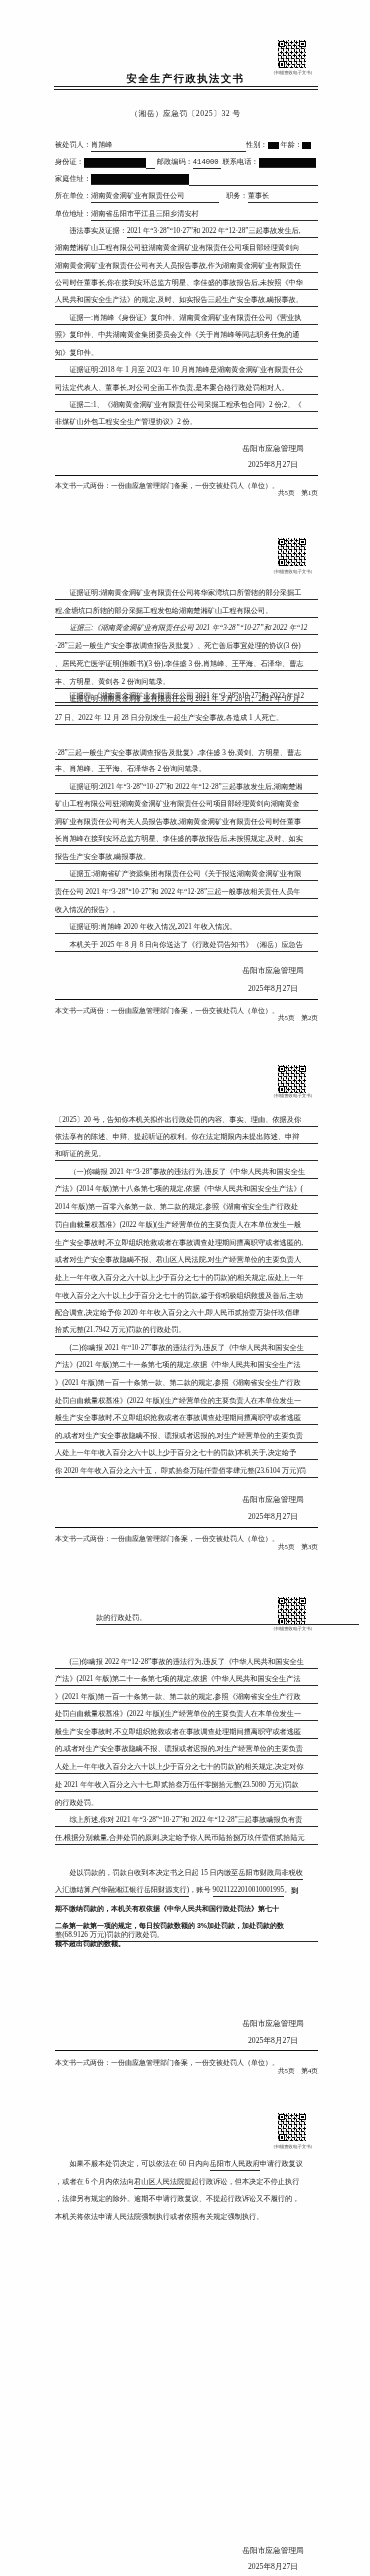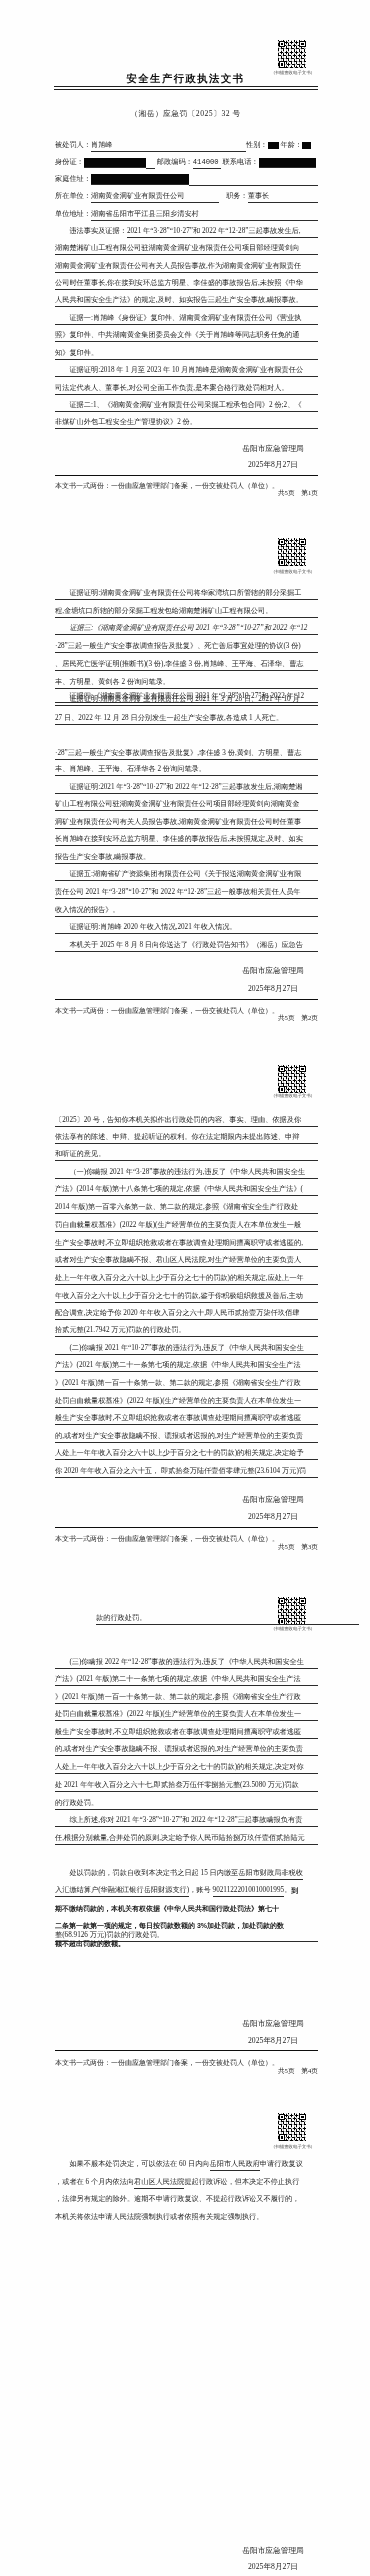--- a/index.html
+++ b/index.html
@@ -126,21 +126,21 @@
     <div class="ln rule" style="top: 1273px;"><span>处上一年年收入百分之六十以上少于百分之七十的罚款)的相关规定,应处上一年</span></div>
     <div class="ln rule" style="top: 1291px;"><span>年收入百分之六十以上少于百分之七十的罚款,鉴于你积极组织救援及善后,主动</span></div>
     <div class="ln rule" style="top: 1308px;"><span>配合调查,决定给予你 2020 年年收入百分之六十,即人民币贰拾壹万柒仟玖佰肆</span></div>
     <div class="ln rule" style="top: 1325px;"><span>拾贰元整(21.7942 万元)罚款的行政处罚。</span></div>
     <div class="ln rule" style="top: 1343px;"><span style="width: 14.4px;"></span><span>(二)你瞒报 2021 年“10·27”事故的违法行为,违反了《中华人民共和国安全生</span></div>
     <div class="ln rule" style="top: 1360px;"><span>产法》(2021 年版)第二十一条第七项的规定,依据《中华人民共和国安全生产法</span></div>
     <div class="ln rule" style="top: 1378px;"><span>》(2021 年版)第一百一十条第一款、第二款的规定,参照《湖南省安全生产行政</span></div>
     <div class="ln rule" style="top: 1396px;"><span>处罚自由裁量权基准》(2022 年版)(生产经营单位的主要负责人在本单位发生一</span></div>
     <div class="ln rule" style="top: 1413px;"><span>般生产安全事故时,不立即组织抢救或者在事故调查处理期间擅离职守或者逃匿</span></div>
     <div class="ln rule" style="top: 1431px;"><span>的,或者对生产安全事故隐瞒不报、谎报或者迟报的,对生产经营单位的主要负责</span></div>
-    <div class="ln rule" style="top: 1448px;"><span>人处上一年年收入百分之六十以上少于百分之七十的罚款)的相关规定,决定给予</span></div>
+    <div class="ln rule" style="top: 1448px;"><span>人处上一年年收入百分之六十以上少于百分之七十的罚款)本机关于,决定给予</span></div>
     <div class="ln rule" style="top: 1466px;"><span>你 2020 年年收入百分之六十五， 即贰拾叁万陆仟壹佰零肆元整(23.6104 万元)罚</span></div>
     <div class="sig" style="top: 1494px;">岳阳市应急管理局</div>
     <div class="sig" style="top: 1511px;">2025年8月27日</div>
     <div class="sep" style="top: 1527px;"></div>
     <div class="note" style="top: 1534px;">本文书一式两份：一份由应急管理部门备案，一份交被处罚人（单位）。</div>
     <div class="pn" style="top: 1543px;">共5页　第3页</div>
     <div class="qr" style="top: 1597px;">
       <div class="f tl"></div>
       <div class="f tr"></div>
       <div class="f bl"></div>

